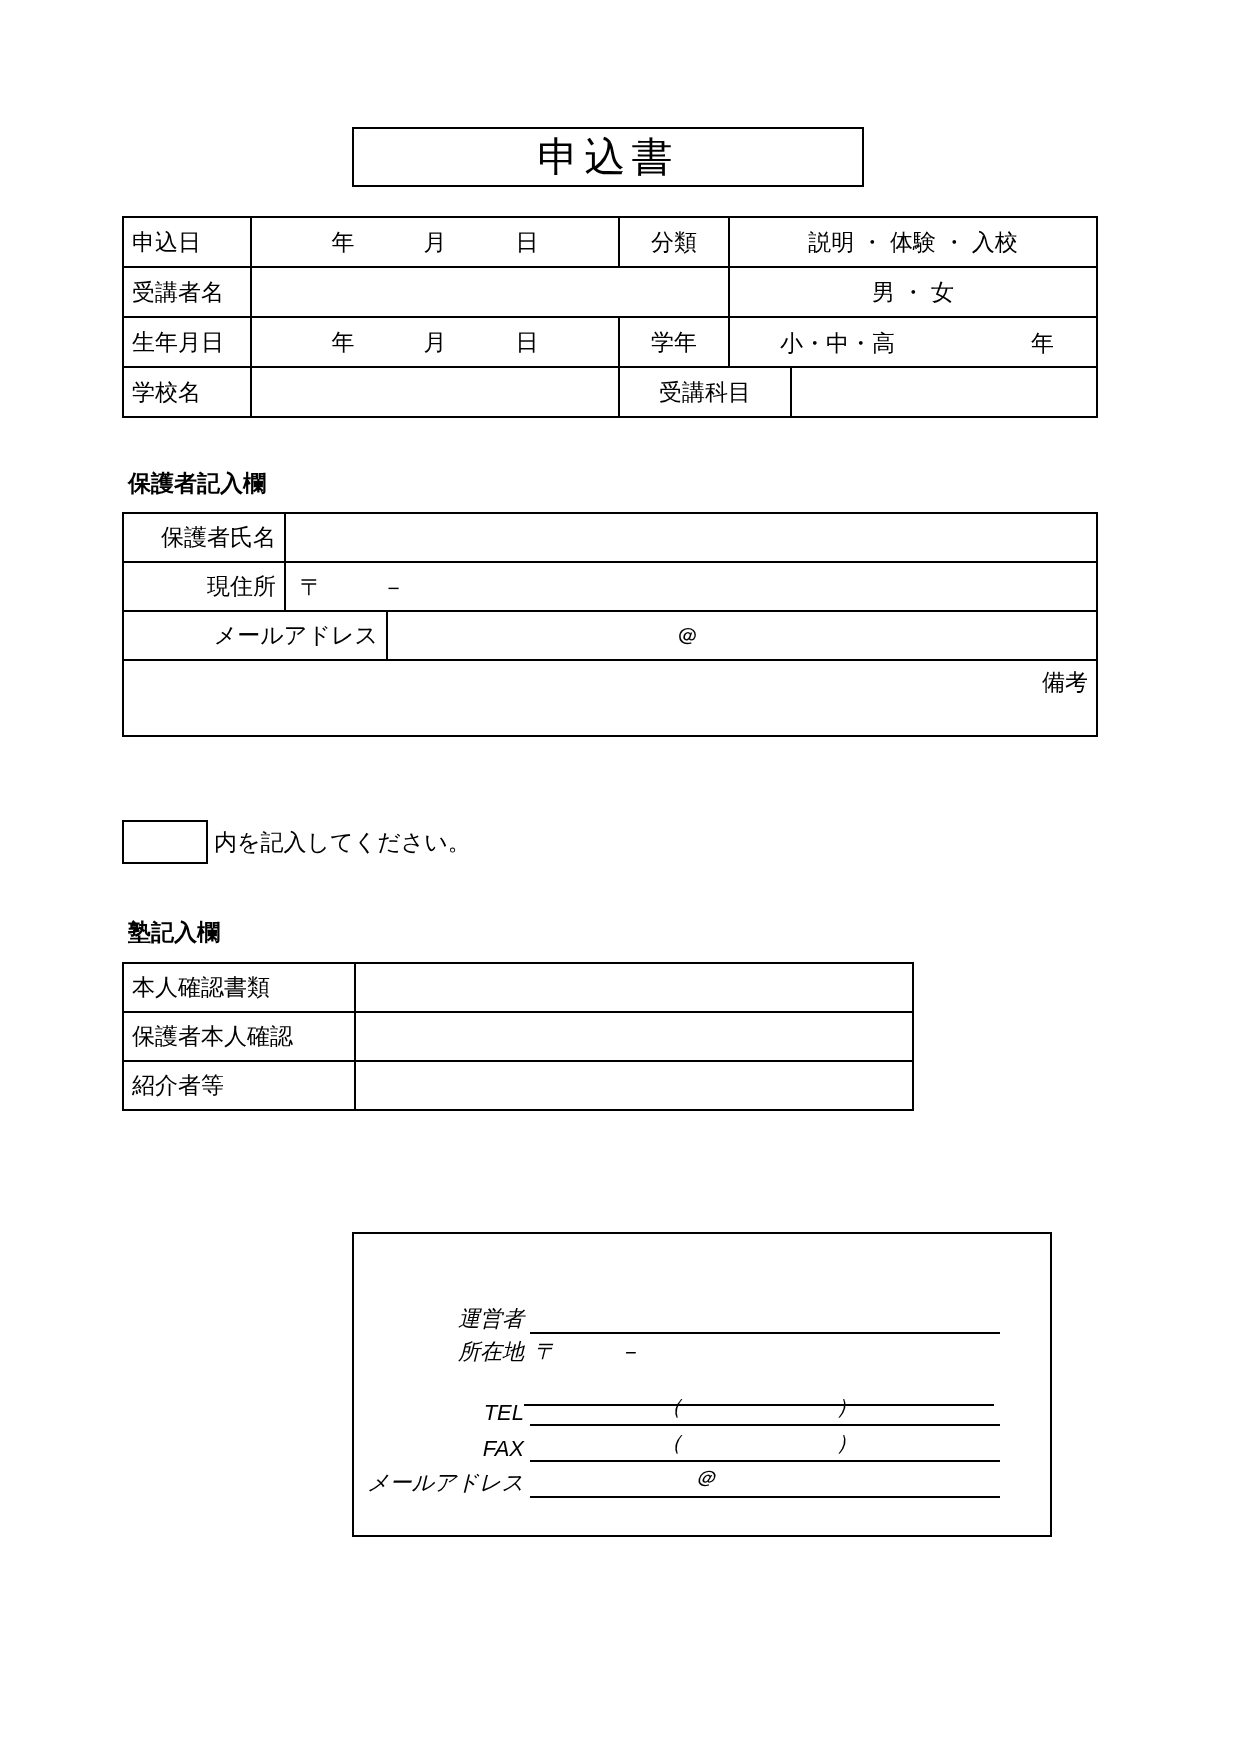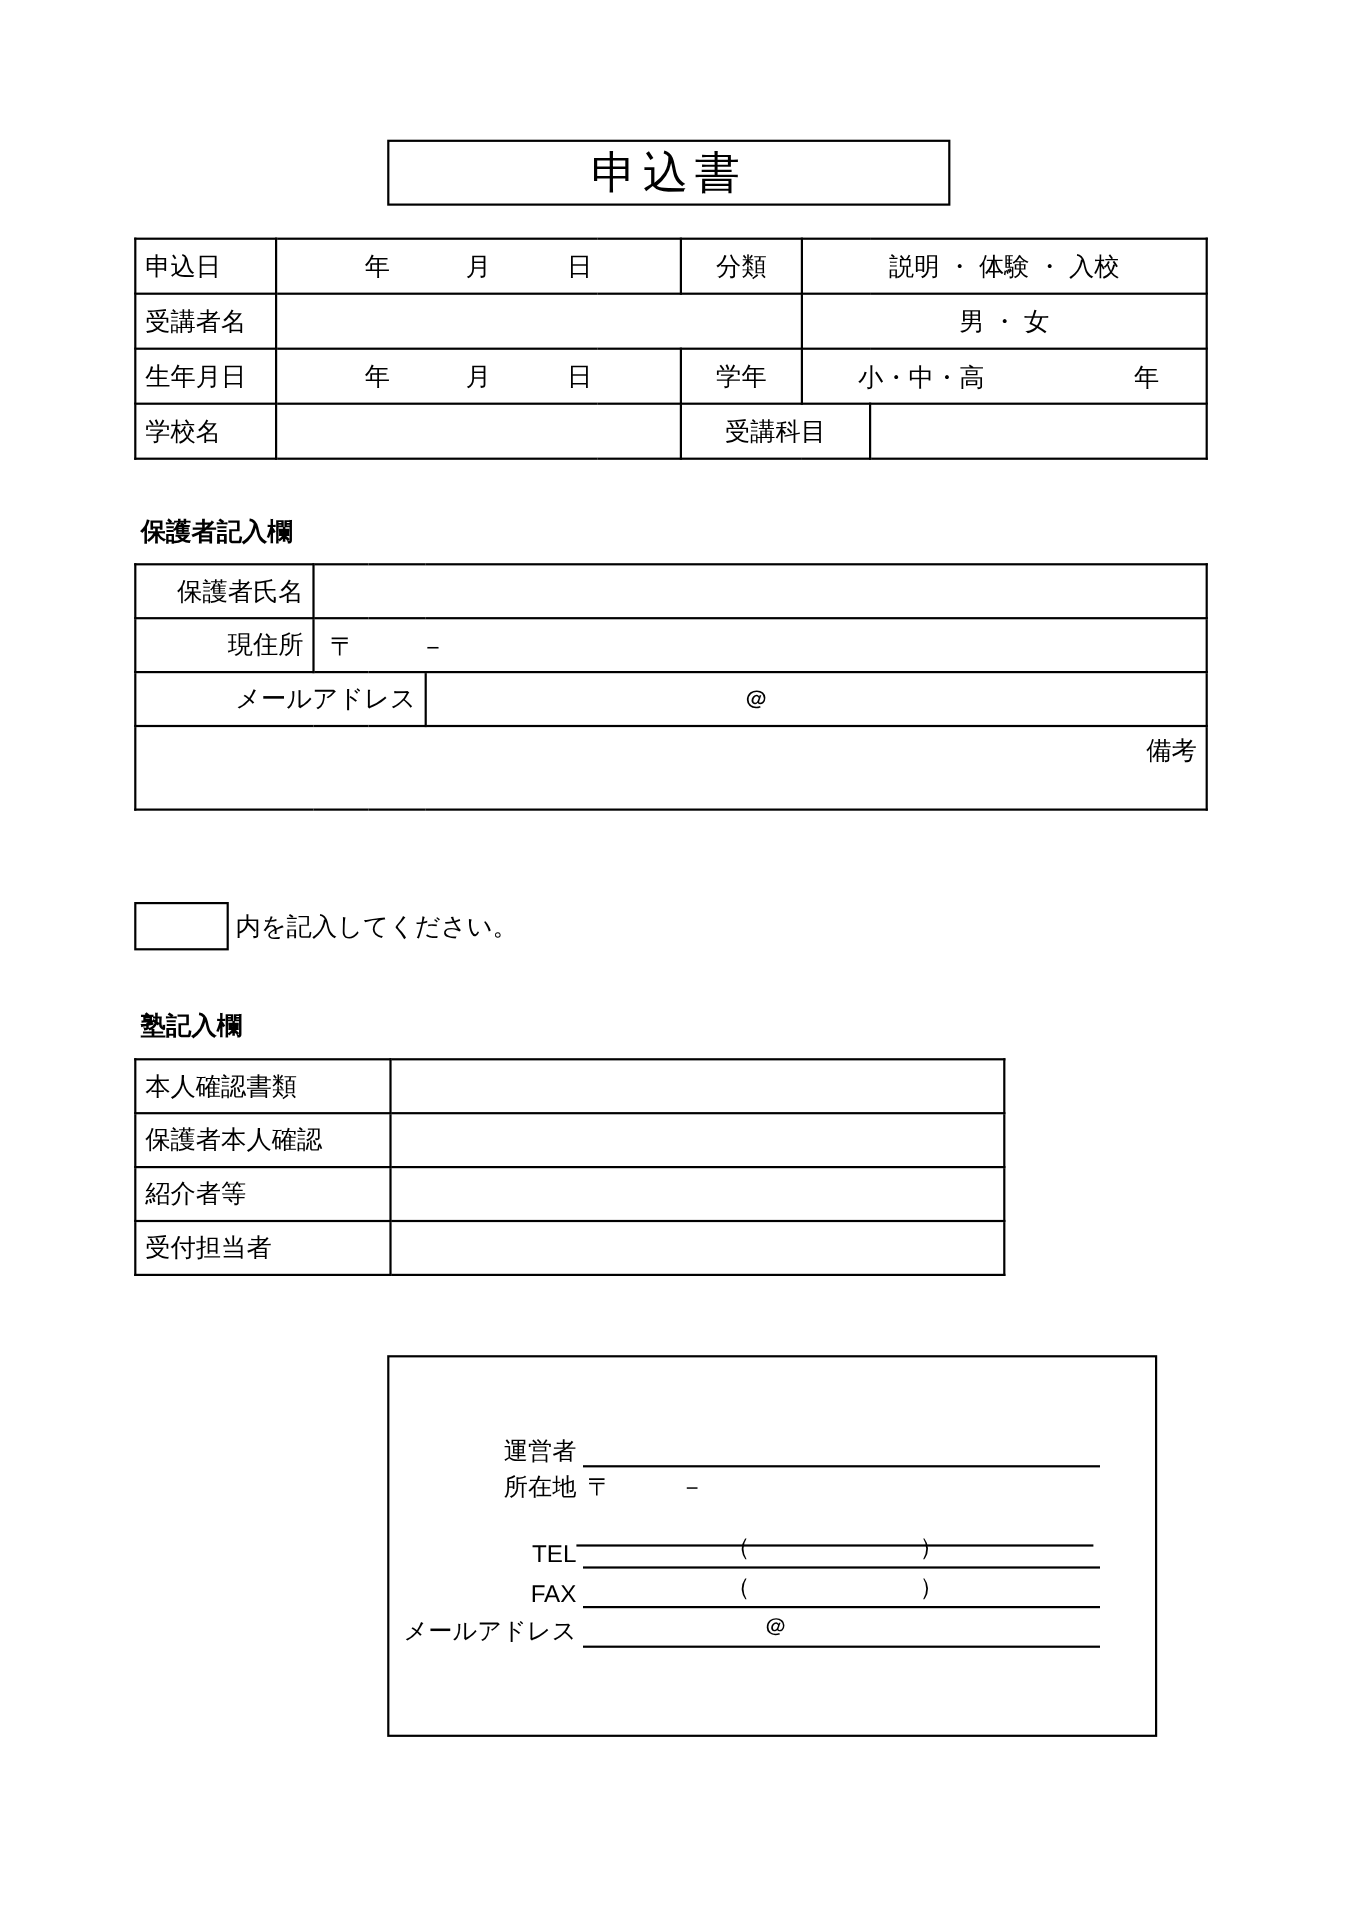--- a/index.html
+++ b/index.html
@@ -115,23 +115,24 @@
     width: 790px;
   }
   #table-office td { height: 49px; }
 
   
   .footer-box {
     position: absolute;
     left: 352px;
     top: 1232px;
     width: 700px;
-    height: 347px;
+    height: 305px;
     border: 2px solid #000;
     box-sizing: border-box;
+    font-style: italic;
   }
   .footer-line {
     position: absolute;
     display: flex;
     align-items: flex-end;
     font-size: 22px;
   }
   .fl-label {
     text-align: right;
     padding-right: 6px;
@@ -251,24 +252,20 @@
         <td class="blank"></td>
       </tr>
       <tr>
         <td class="l">保護者本人確認</td>
         <td class="blank"></td>
       </tr>
       <tr>
         <td class="l">紹介者等</td>
         <td class="blank"></td>
       </tr>
-      <tr>
-        <td class="l">受付担当者</td>
-        <td class="blank"></td>
-      </tr>
     </tbody>
   </table>
 
   <div class="footer-box">
 
     <div class="footer-line" style="left:50px; top:68px; width:600px;">
       <span class="fl-label" style="width:120px">運営者</span>
       <span class="fl-rule" style="width:470px">
         <span class="fl-inner"></span>
       </span>

